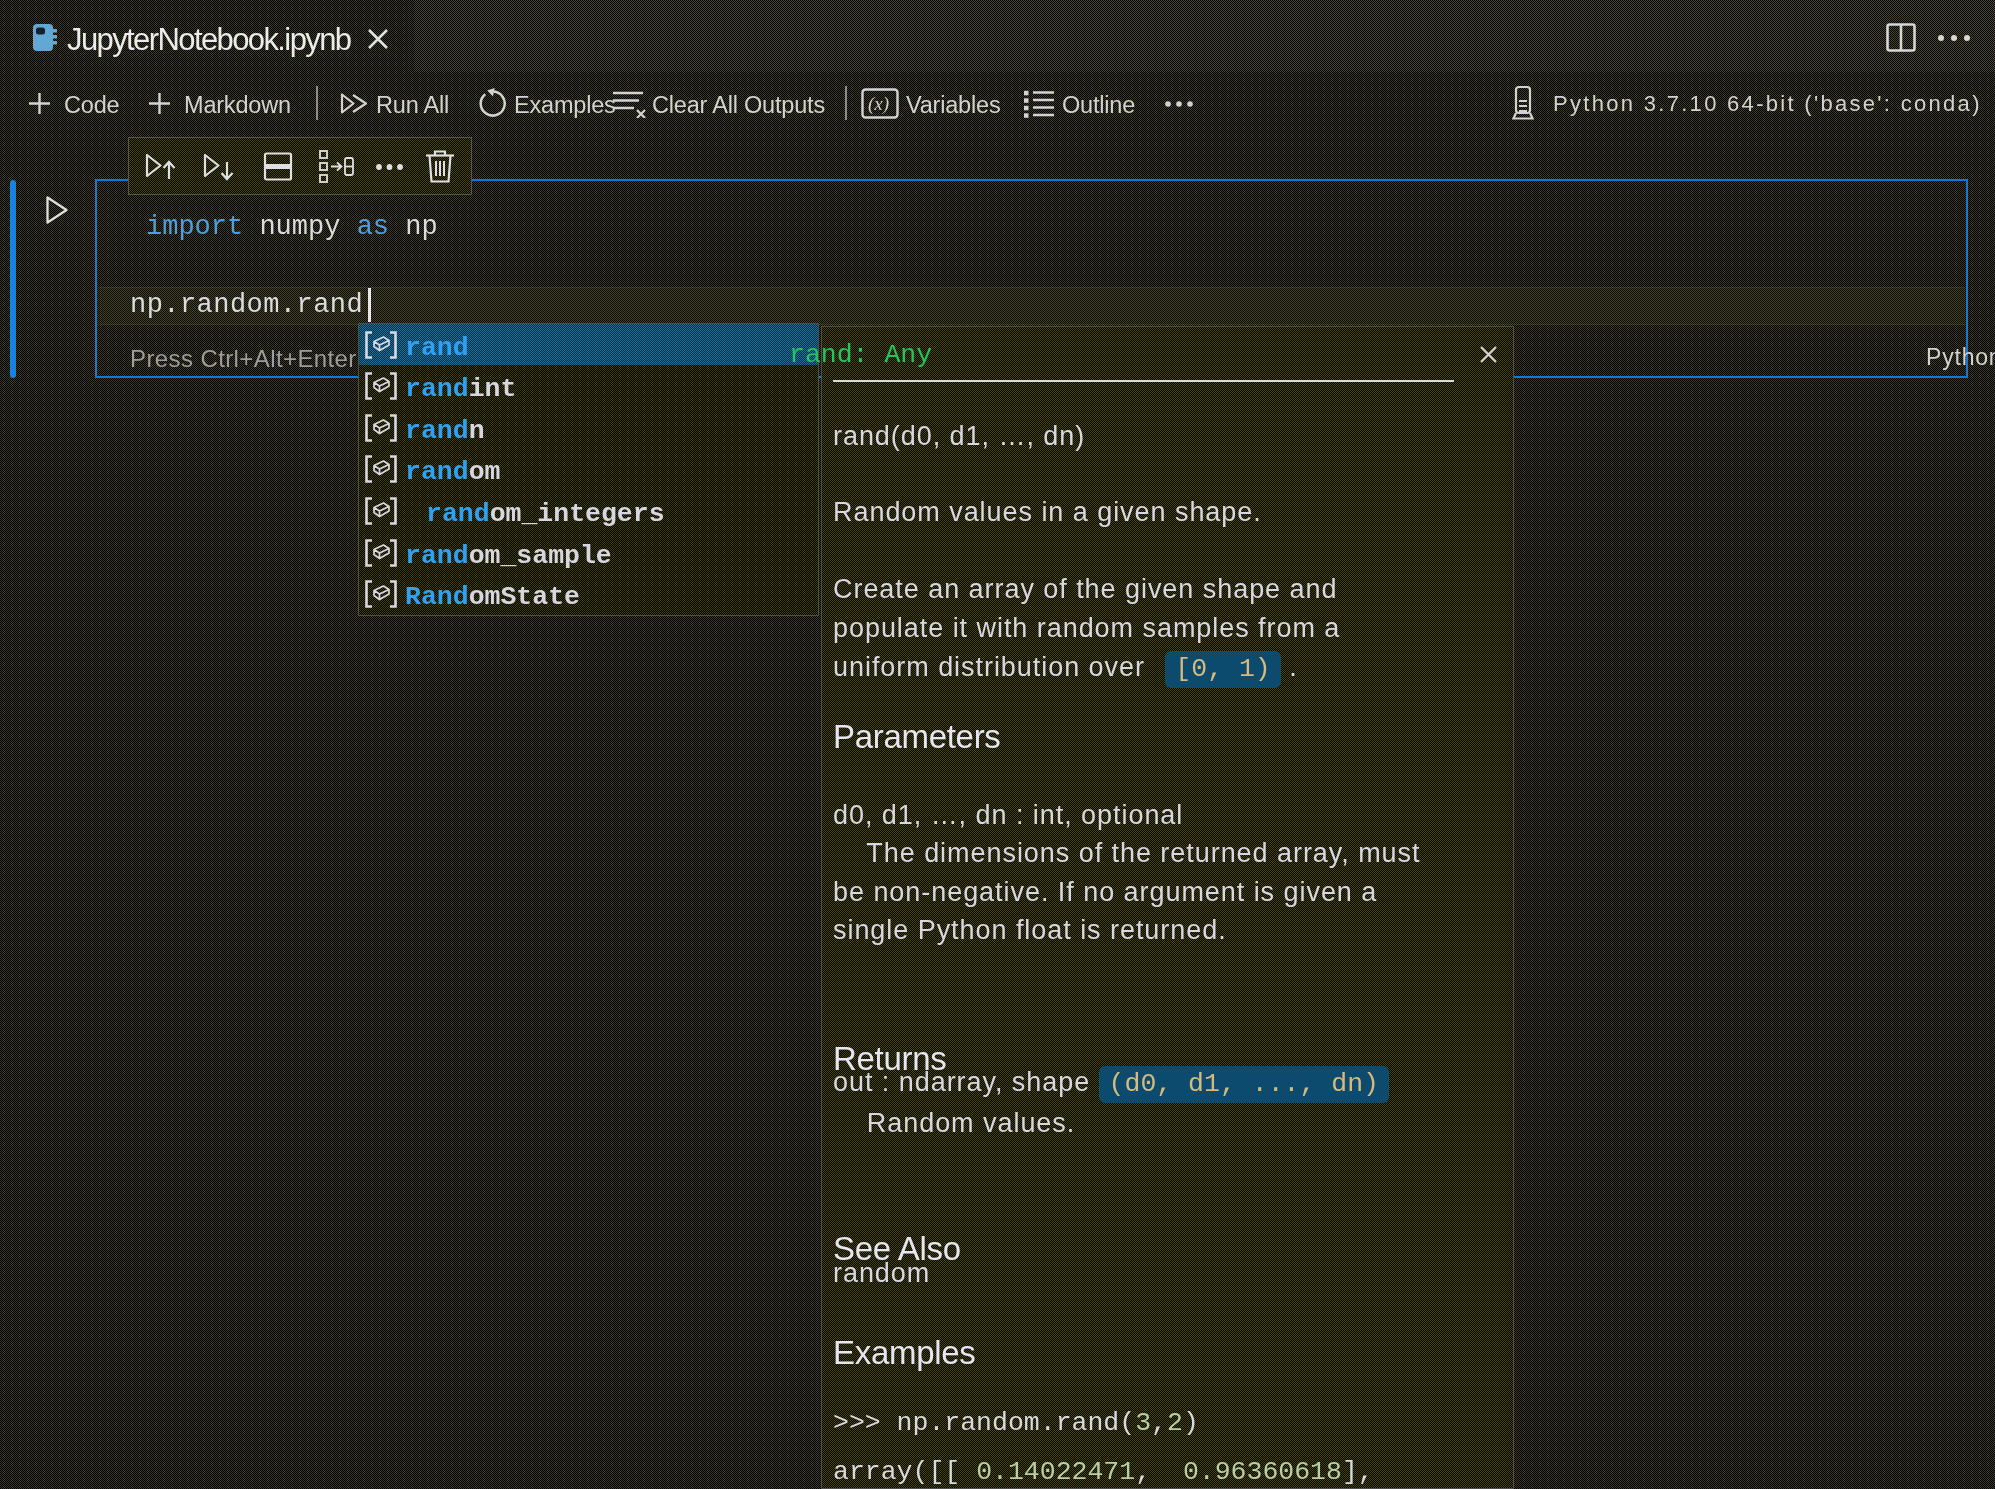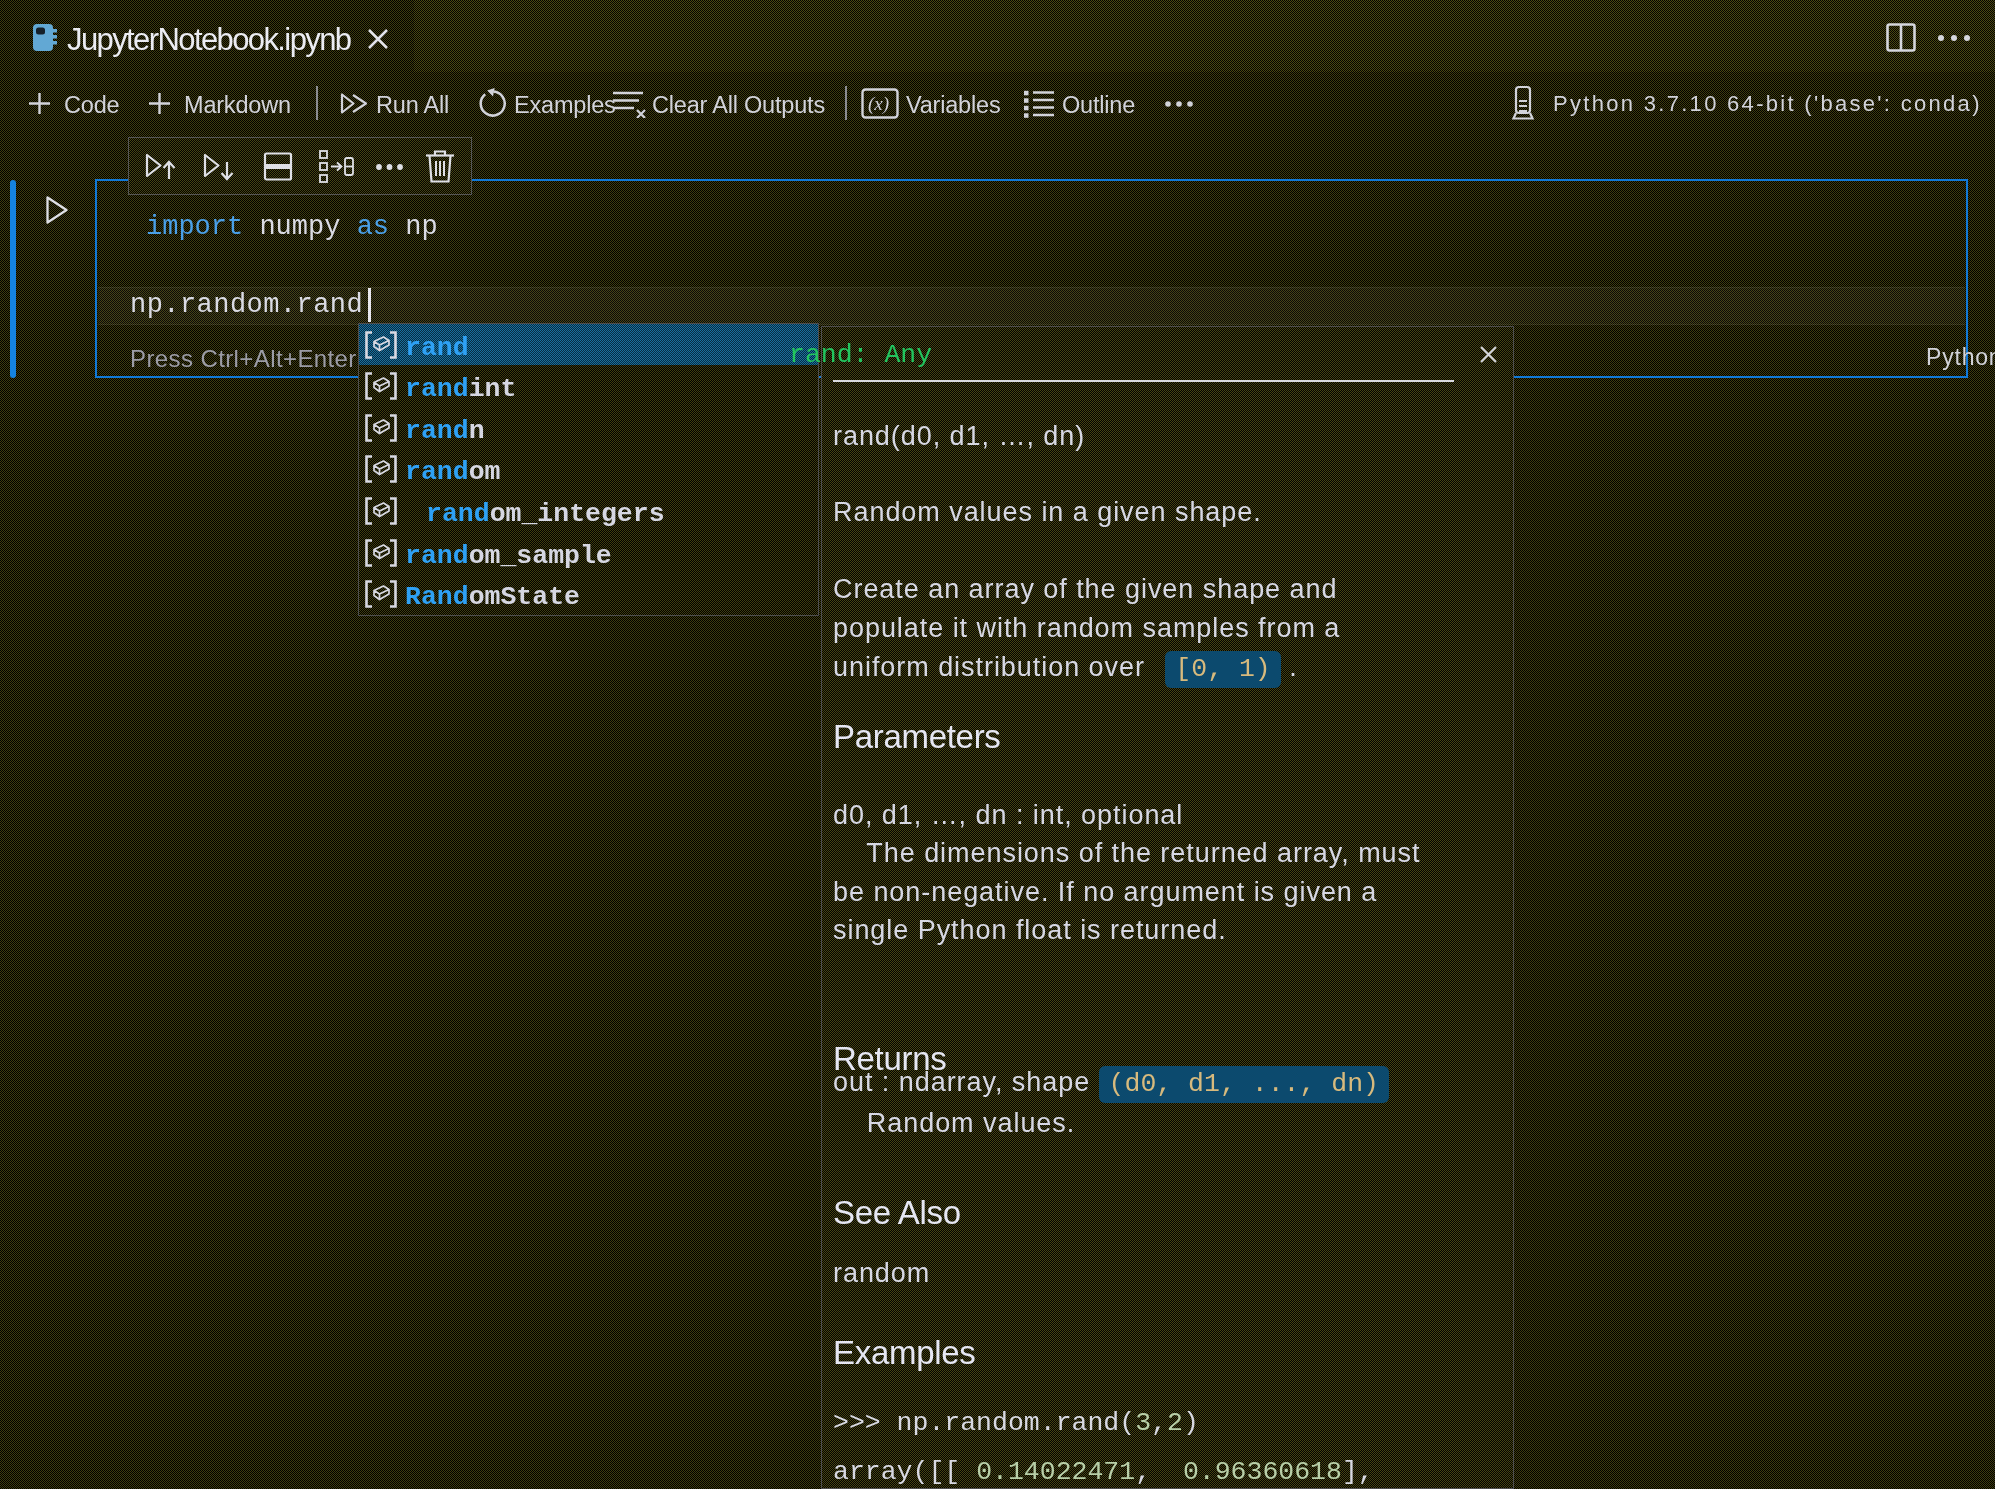--- a/index.html
+++ b/index.html
@@ -239,17 +239,17 @@
 <div class="abs doct" style="left:833px;top:609px;">populate it with random samples from a</div>
 <div class="abs doct" style="left:833px;top:648px;">uniform distribution over <span class="chip" style="margin-left:12px;">[0, 1)</span> .</div>
 <div class="abs doch" style="left:833px;top:712px;">Parameters</div>
 <div class="abs doct" style="left:833px;top:796px;">d0, d1, …, dn : int, optional</div>
 <div class="abs doct" style="left:833px;top:834px;">    The dimensions of the returned array, must</div>
 <div class="abs doct" style="left:833px;top:873px;">be non-negative. If no argument is given a</div>
 <div class="abs doct" style="left:833px;top:911px;">single Python float is returned.</div>
 <div class="abs doch" style="left:833px;top:1034px;">Returns</div>
 <div class="abs doct" style="left:833px;top:1063px;">out : ndarray, shape <span class="chip">(d0, d1, ..., dn)</span></div>
 <div class="abs doct" style="left:833px;top:1104px;">    Random values.</div>
-<div class="abs doch" style="left:833px;top:1188px;">See Also</div>
+<div class="abs doch" style="left:833px;top:1224px;">See Also</div>
 <div class="abs doct" style="left:833px;top:1254px;">random</div>
 <div class="abs doch" style="left:833px;top:1328px;">Examples</div>
 <div class="abs mono" style="left:833px;top:1406px;font-size:26.5px;line-height:34px;color:#d8d9e2;white-space:pre;">&gt;&gt;&gt; np.random.rand(<span style="color:#b8cfa8;">3</span>,<span style="color:#b8cfa8;">2</span>)</div>
 <div class="abs mono" style="left:833px;top:1455px;font-size:26.5px;line-height:34px;color:#d8d9e2;white-space:pre;">array([[ <span style="color:#b8cfa8;">0.14022471</span>,  <span style="color:#b8cfa8;">0.96360618</span>],</div>
 
 </body></html>

